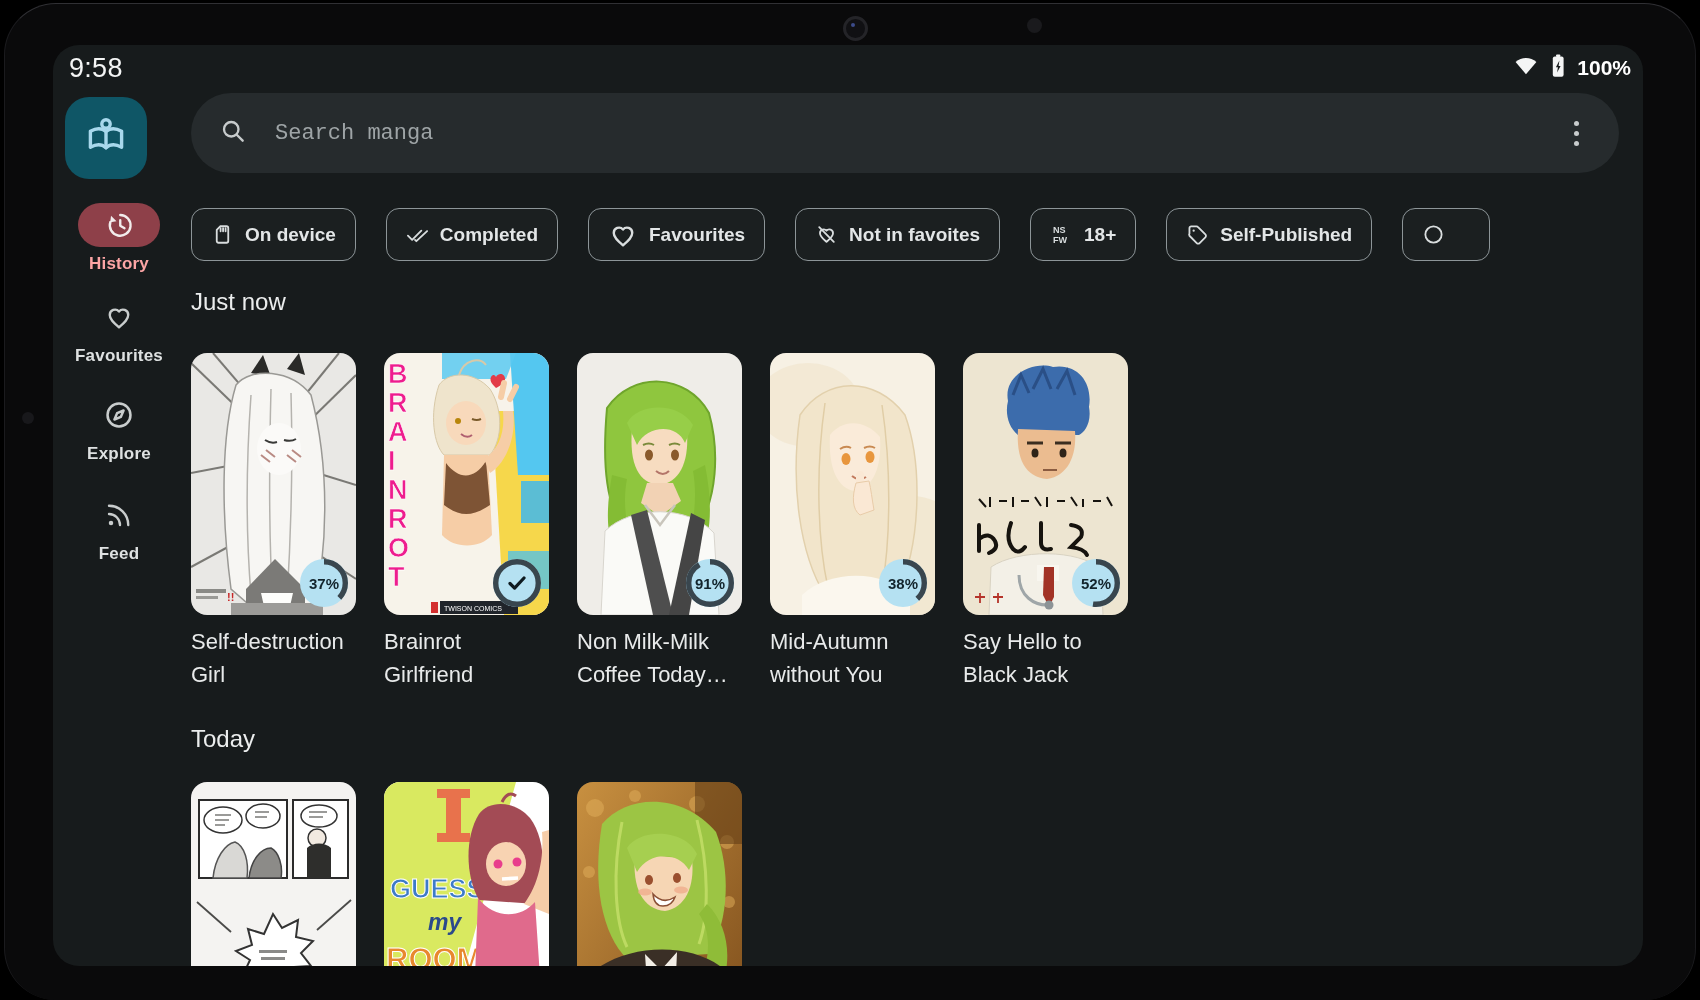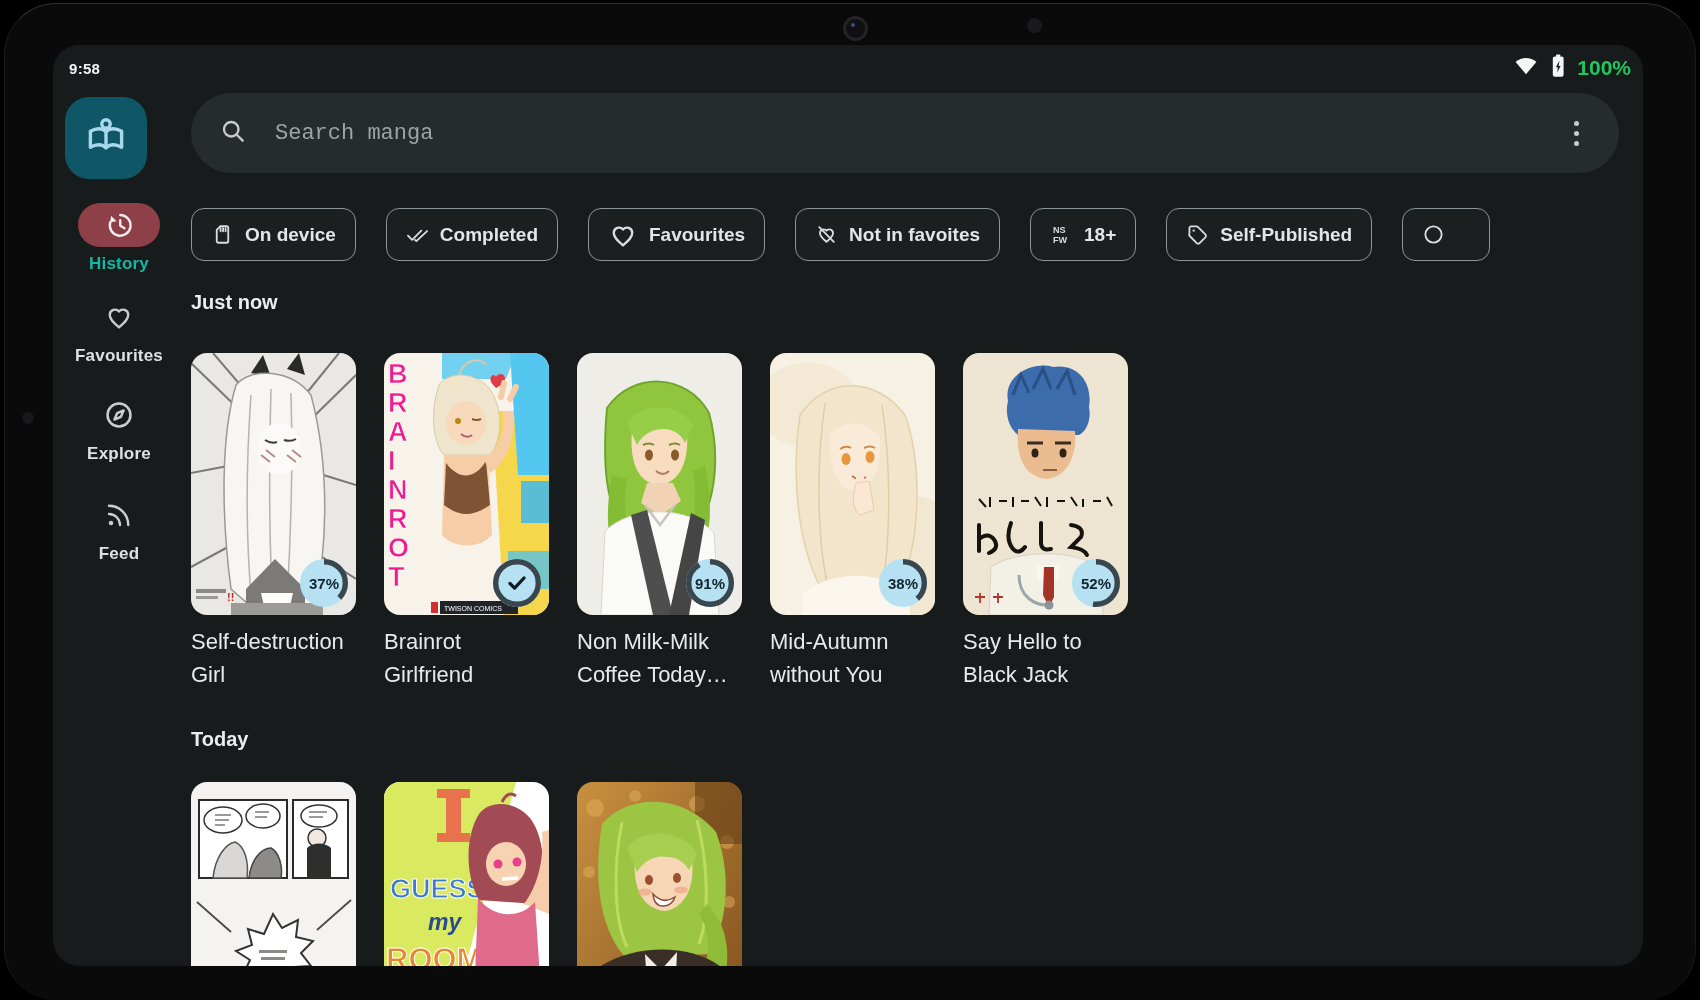--- a/index.html
+++ b/index.html
@@ -15,51 +15,51 @@
   .cam-main::after{content:"";position:absolute;left:5px;top:4px;width:4px;height:4px;
             border-radius:50%;background:#3c4b8a}
   .cam-dot{position:absolute;left:1022px;top:14px;width:15px;height:15px;border-radius:50%;background:#1a1a1d}
   .side-dot{position:absolute;left:17px;top:408px;width:12px;height:12px;border-radius:50%;background:#18181b}
   
   .screen{position:absolute;left:48px;top:41px;width:1590px;height:921px;
           background:#171b1c;border-radius:26px;overflow:hidden}
   
   .statusbar{position:absolute;top:6px;left:16px;right:12px;height:34px;
              display:flex;align-items:center;justify-content:space-between}
-  .time{font-size:15px;font-weight:700;color:#f4f5f5;letter-spacing:.3px}
+  .time{font-size:27px;font-weight:400;color:#f4f5f5;letter-spacing:.3px}
   .status-right{display:flex;align-items:center;gap:7px}
-  .status-right .pct{font-size:21px;font-weight:600;color:#22c55e}
+  .status-right .pct{font-size:21px;font-weight:600;color:#ffffff}
   
   .rail{position:absolute;left:0;top:0;width:132px;height:100%}
   .app-btn{position:absolute;left:12px;top:52px;width:82px;height:82px;border-radius:24px;
            background:#0f5666;display:flex;align-items:center;justify-content:center}
   .nav-item{position:absolute;width:132px;text-align:center;cursor:default}
   .icon-wrap{width:82px;height:44px;margin:0 auto;border-radius:22px;
              display:flex;align-items:center;justify-content:center;color:#c9cdcd}
   .nav-item.selected .icon-wrap{background:#8e4049;color:#f2ecec}
   .nav-label{margin-top:7px;font-size:17px;font-weight:700;color:#dee1e1;letter-spacing:.2px}
-  .nav-item.selected .nav-label{color:#14b8a6}
+  .nav-item.selected .nav-label{color:#fca5a5}
   
   .content{position:absolute;left:138px;top:48px;right:0;bottom:0;overflow:hidden}
   .searchbar{width:1428px;height:80px;border-radius:40px;background:#262b2d;
              display:flex;align-items:center;padding:0 28px;box-sizing:border-box}
   .searchbar input{flex:1;margin-left:26px;background:transparent;border:none;outline:none;
              font-family:Liberation Mono, monospace;font-size:22px;color:#e8eaea}
   .searchbar input::placeholder{color:#9ea4a6;opacity:1}
   .kebab{display:flex;flex-direction:column;gap:5px;align-items:center;width:30px;padding:4px 0}
   .kebab i{width:5px;height:5px;border-radius:50%;background:#c8cccd}
   
   .chips{display:flex;gap:30px;margin-top:35px;height:53px}
   .chip{display:flex;align-items:center;gap:11px;padding:0 19px;box-sizing:border-box;
         border:1.5px solid #8d9598;border-radius:13px;background:rgba(255,255,255,.02);
         font-size:19px;font-weight:600;color:#e3e6e7;white-space:nowrap;flex:none}
   .chip .cicon{display:flex;color:#d9ddde}
   .chip.partial{min-width:88px}
   
-  .section-title{margin-top:26px;font-size:20px;font-weight:700;color:#ebeded;line-height:30px}
+  .section-title{margin-top:26px;font-size:24px;font-weight:400;color:#ebeded;line-height:30px}
   .section-title.later{margin-top:33px}
   .cards{display:flex;gap:28px;margin-top:36px}
   .cards.later{margin-top:28px}
   .card{width:165px;flex:none}
   .cover{position:relative;width:165px;height:262px;border-radius:16px;overflow:hidden;background:#26292a}
   .cover > svg.art{display:block;width:165px;height:262px}
   .badge{position:absolute;right:8px;bottom:8px;width:48px;height:48px;border-radius:50%;
          background:#b5e1f2;display:flex;align-items:center;justify-content:center}
   .badge .ring{position:absolute;inset:0}
   .badge .pct{position:relative;font-size:15px;font-weight:700;color:#12242c}

